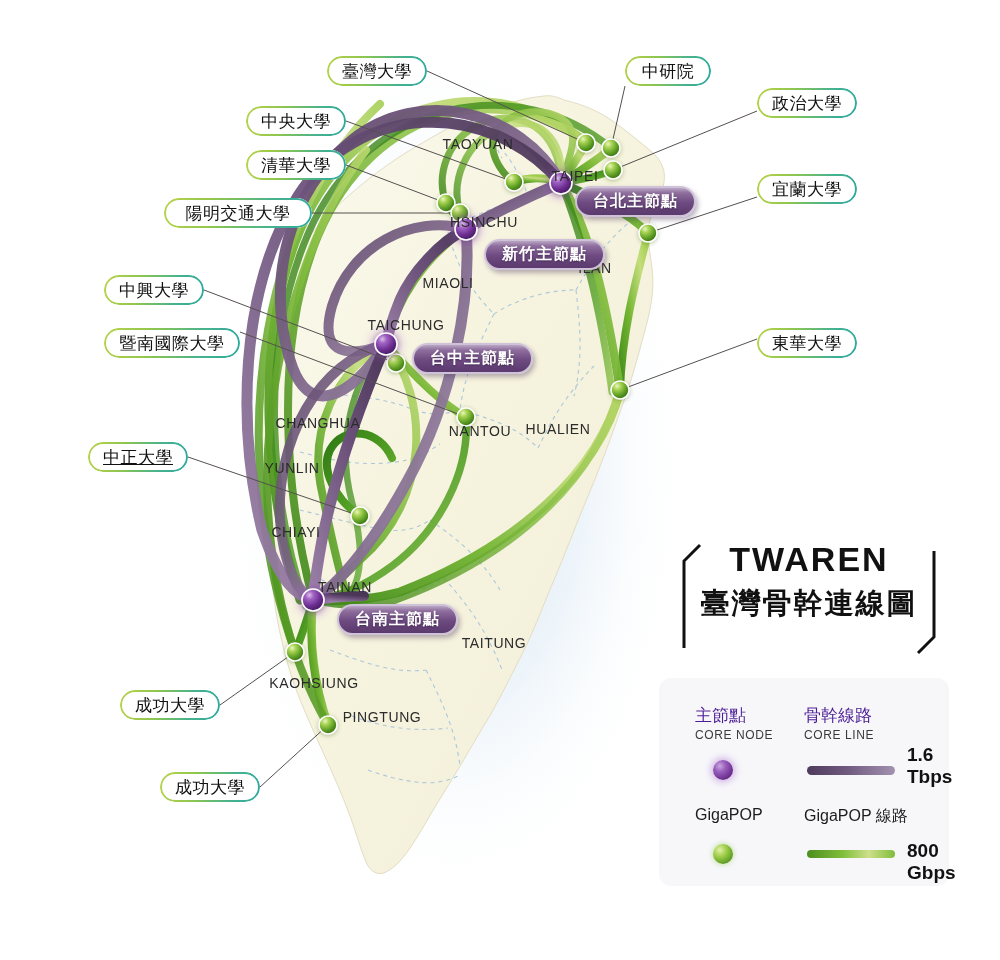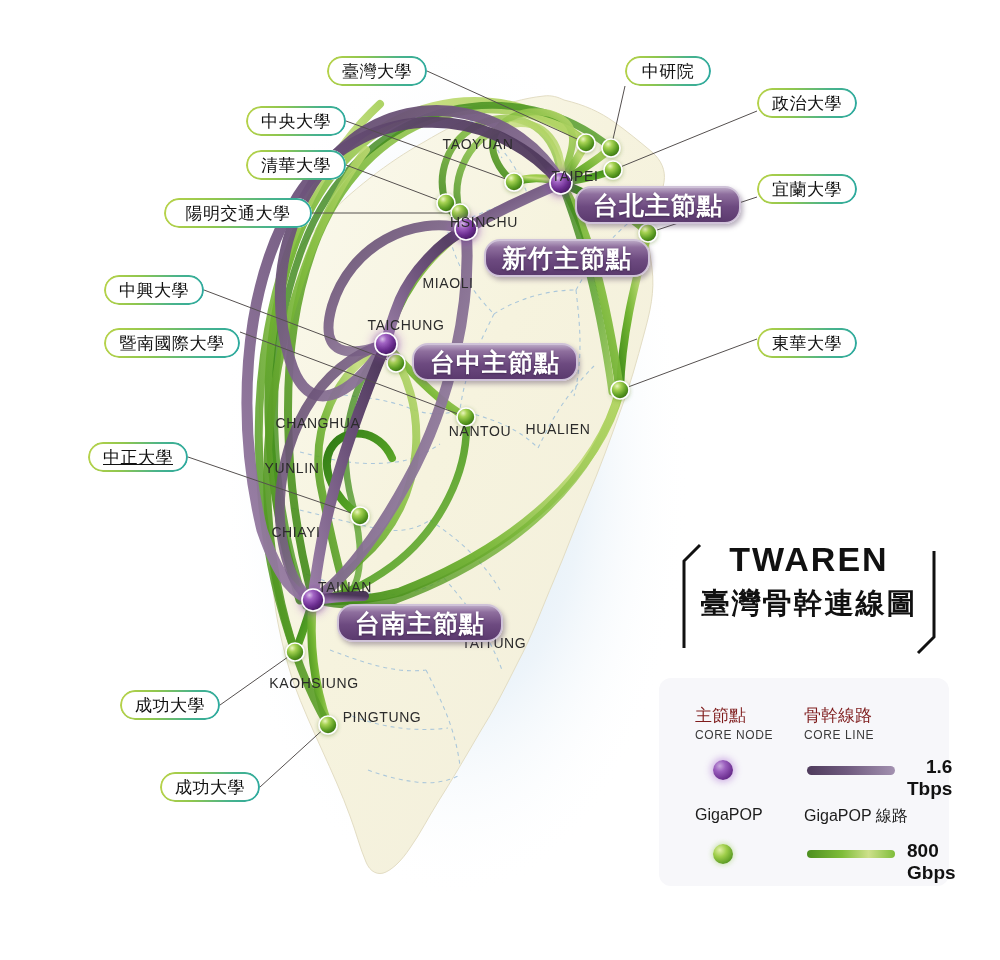--- a/index.html
+++ b/index.html
@@ -32,23 +32,23 @@
     background:linear-gradient(100deg,#b9d34a 0%,#8fc64e 35%,#49b38c 70%,#2ba9a0 100%);
     -webkit-mask:linear-gradient(#fff 0 0) content-box,linear-gradient(#fff 0 0);
     -webkit-mask-composite:xor;mask-composite:exclude;
     z-index:1;
   }
 
   
   .core-pill{
     position:absolute;
     display:flex;align-items:center;justify-content:center;
-    height:31px;padding:17px 16px;
+    height:31px;padding:10px 16px;
     border-radius:16px;
-    font-size:25px;font-weight:bold;letter-spacing:1px;
+    font-size:16px;font-weight:bold;letter-spacing:1px;
     color:#ffffff;
     white-space:nowrap;
     background:linear-gradient(180deg,#b9a6c4 0%,#8f6f9e 18%,#6d4a80 55%,#5b3a6e 100%);
     border:2px solid #cfc2d8;
     box-shadow:2px 3px 5px rgba(80,60,95,.40);
     text-shadow:0 1px 2px rgba(40,20,55,.55);
     box-sizing:border-box;
     z-index:32;
   }
 
@@ -61,21 +61,21 @@
   #title-zh{
     position:absolute;left:0;top:54px;width:266px;text-align:center;
     font-size:29px;font-weight:bold;letter-spacing:2px;color:#111;
   }
 
   
   #legend{
     position:absolute;left:659px;top:678px;width:290px;height:208px;
     background:#f7f7fa;border-radius:12px;z-index:25;
   }
-  .lg-head-zh{position:absolute;font-size:17px;color:#7f1d1d;}
+  .lg-head-zh{position:absolute;font-size:17px;color:#4c1d95;}
   .lg-head-en{position:absolute;font-size:12px;color:#3a3a3a;letter-spacing:.6px;}
   .lg-sub{position:absolute;font-size:16px;color:#1c1c1c;}
   .lg-val{position:absolute;font-size:19px;font-weight:bold;color:#111;}
   .lg-node{position:absolute;width:20px;height:20px;border-radius:50%;}
   .lg-node.core{
     background:radial-gradient(circle at 34% 30%,#c9a9de 0%,#9b5fbe 30%,#6b2f8f 70%,#4d1f6b 100%);
     box-shadow:0 0 7px 2px rgba(160,90,205,.45);
   }
   .lg-node.pop{
     background:radial-gradient(circle at 34% 30%,#e2f0a8 0%,#9fce4a 35%,#5a9b22 75%,#3f7a16 100%);
@@ -358,21 +358,21 @@
   </div>
 
   <div id="legend">
     <div class="lg-head-zh" style="left:36px;top:26px;">主節點</div>
     <div class="lg-head-en" style="left:36px;top:50px;">CORE NODE</div>
     <div class="lg-head-zh" style="left:145px;top:26px;">骨幹線路</div>
     <div class="lg-head-en" style="left:145px;top:50px;">CORE LINE</div>
 
     <div class="lg-node core" style="left:54px;top:82px;"></div>
     <div class="lg-line core" style="left:148px;top:88px;"></div>
-    <div class="lg-val" style="left:248px;top:78px;text-align:right;">1.6 Tbps</div>
+    <div class="lg-val" style="left:248px;top:66px;">1.6 Tbps</div>
 
     <div class="lg-sub" style="left:36px;top:128px;">GigaPOP</div>
     <div class="lg-sub" style="left:145px;top:128px;">GigaPOP 線路</div>
 
     <div class="lg-node pop" style="left:54px;top:166px;"></div>
     <div class="lg-line pop" style="left:148px;top:172px;"></div>
     <div class="lg-val" style="left:248px;top:162px;">800 Gbps</div>
   </div>
 
   <div id="uni-pills">

